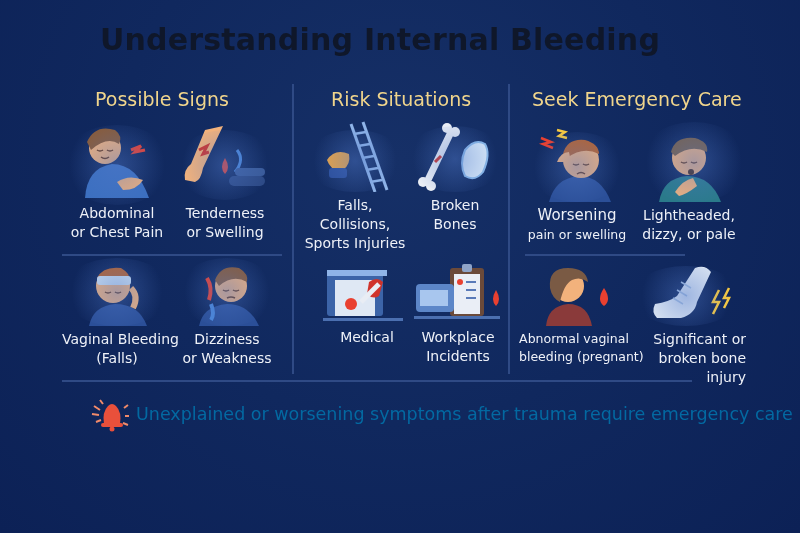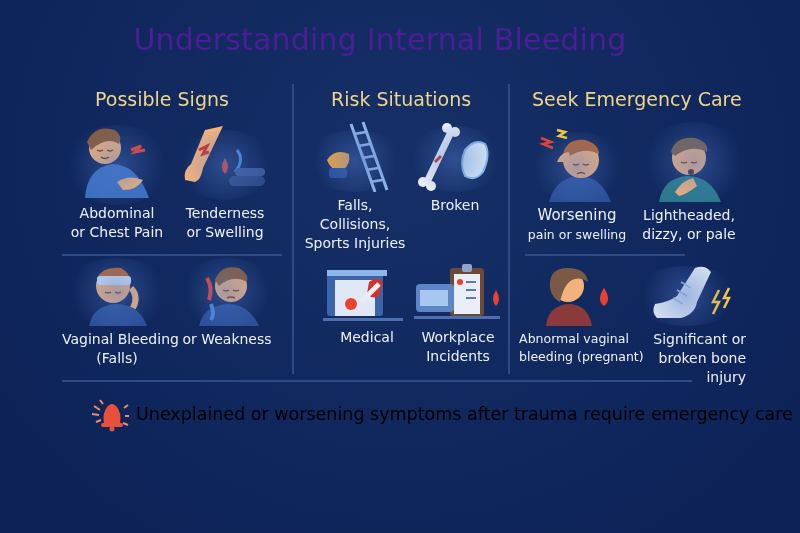--- a/index.html
+++ b/index.html
@@ -5,22 +5,22 @@
   html, body { margin: 0; padding: 0; }
   body {
     width: 800px; height: 533px; overflow: hidden;
     background: radial-gradient(ellipse at 50% 30%, #163067 0%, #10285e 50%, #0c2156 100%);
     font-family: "DejaVu Sans", sans-serif;
     position: relative;
     color: #eef1f8;
   }
   .title {
     position: absolute; left: 0; width: 760px; top: 22px;
-    text-align: center; font-size: 30px; font-weight: normal;
-    color: #4c1d95; letter-spacing: 0.2px; padding-left: 0px;
+    text-align: center; font-size: 30px; font-weight: bold;
+    color: #0f172a; letter-spacing: 0.2px; padding-left: 0px;
   }
   .col-head {
     position: absolute; font-size: 19px; color: #f0d58c; white-space: nowrap;
     text-align: center;
   }
   .vdiv {
     position: absolute; width: 2px; background: #2f4a85; top: 84px; height: 290px;
   }
   .hdiv {
     position: absolute; height: 2px; background: #2f4a85;
@@ -35,21 +35,21 @@
     font-size: 14px; line-height: 19px; color: #eef1f8; white-space: nowrap;
     margin-top: 4px;
   }
   .glow {
     position: absolute; border-radius: 50%; background: radial-gradient(circle, rgba(80,120,200,0.45) 0%, rgba(40,70,140,0) 70%);
   }
   .footer {
     position: absolute; left: 90px; top: 396px; display: flex; align-items: center;
   }
   .footer .msg {
-    font-size: 17.5px; color: #000000; white-space: nowrap; margin-left: 6px;
+    font-size: 17.5px; color: #0369a1; white-space: nowrap; margin-left: 6px;
   }
   svg { display: block; }
 </style>
 </head>
 <body>
 
 <div class="title">Understanding Internal Bleeding</div>
 
 <div class="col-head" style="left:95px; top:88px;">Possible Signs</div>
 <div class="col-head" style="left:331px; top:88px;">Risk Situations</div>
@@ -124,20 +124,21 @@
       <path d="M22 68 Q26 48 50 46 Q72 46 82 68 Z" fill="#2b4f98"></path>
       <circle cx="54" cy="28" r="16" fill="#f2b27c"></circle>
       <path d="M38 22 Q44 6 62 10 Q72 16 70 24 Q56 16 42 28 Z" fill="#8a5a35"></path>
       <path d="M46 32 q3 2 6 0 M56 32 q3 2 6 0" stroke="#6b3a1a" stroke-width="1.5" fill="none"></path>
       <path d="M50 40 q4 -2 8 0" stroke="#6b3a1a" stroke-width="1.5" fill="none"></path>
       <path d="M30 20 Q36 30 32 42" stroke="#e94030" stroke-width="4" fill="none"></path>
       <path d="M34 46 Q38 56 34 62" stroke="#4a86d8" stroke-width="4" fill="none"></path>
     </svg>
   </div>
   <div class="lbl">
+    <div>Dizziness</div>
     <div>or Weakness</div>
   </div>
 </div>
 
 <div class="card" style="left:300px; top:120px;">
   <div class="ill" style="height:72px;">
     <div class="glow" style="left:0px; top:10px; width:100px; height:62px;"></div>
     <svg width="100" height="72" viewBox="0 0 100 72">
       <line x1="46" y1="4" x2="70" y2="72" stroke="#8fb4e8" stroke-width="3"></line>
       <line x1="58" y1="2" x2="82" y2="70" stroke="#8fb4e8" stroke-width="3"></line>
@@ -165,20 +166,21 @@
       <circle cx="42" cy="8" r="5" fill="#e9edf4"></circle>
         <circle cx="50" cy="12" r="5" fill="#e9edf4"></circle>
       <circle cx="18" cy="62" r="5" fill="#e9edf4"></circle>
         <circle cx="26" cy="66" r="5" fill="#e9edf4"></circle>
       <path d="M30 42 l6 -6" stroke="#d0332b" stroke-width="3"></path>
       <path d="M60 30 Q70 18 80 24 Q86 34 78 52 Q70 62 60 56 Q54 44 60 30 Z" fill="#d8e8f8" stroke="#8ab8e8" stroke-width="2"></path>
     </svg>
   </div>
   <div class="lbl">
     <div>Broken</div>
+    <div>Bones</div>
   </div>
 </div>
 
 <div class="card" style="left:312px; top:262px;">
   <div class="ill" style="height:62px;">
     <svg width="100" height="62" viewBox="0 0 100 62">
       <rect x="10" y="10" width="56" height="44" rx="3" fill="#3c64a8"></rect>
       <rect x="18" y="18" width="40" height="36" fill="#dfe8f4"></rect>
       <rect x="10" y="8" width="60" height="6" fill="#8fb4e8"></rect>
       <circle cx="34" cy="42" r="6" fill="#e94030"></circle>

